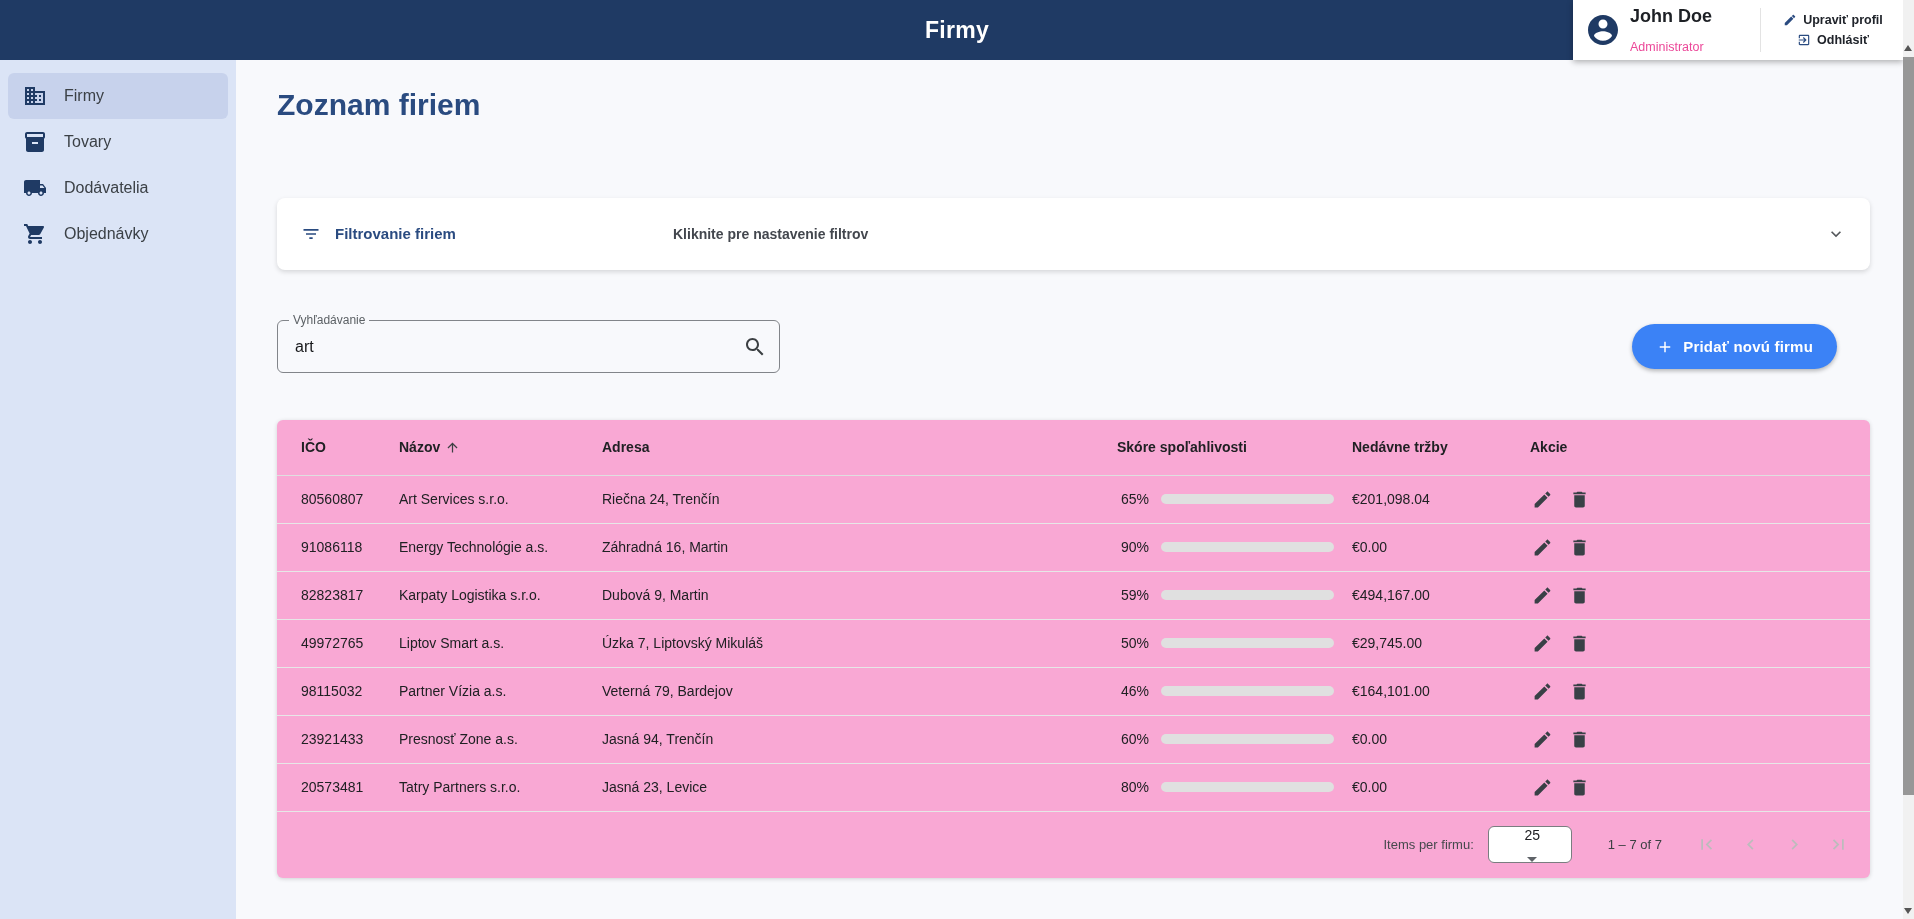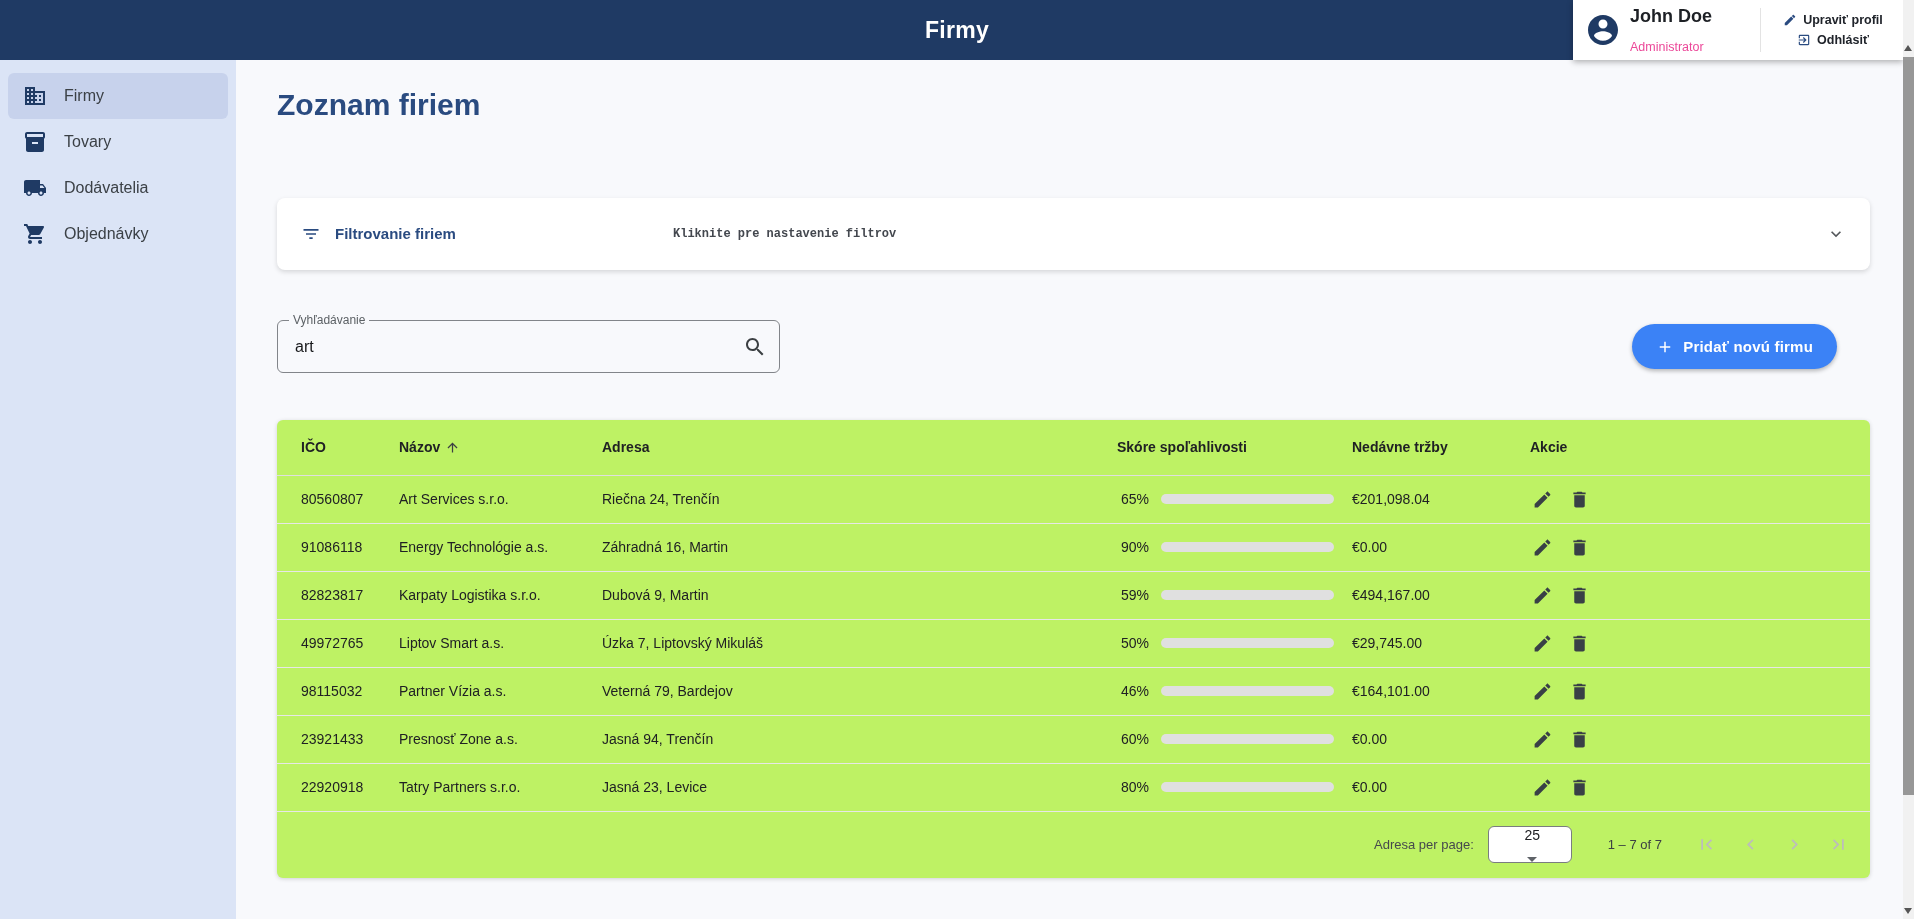--- a/index.html
+++ b/index.html
@@ -61,21 +61,21 @@
 
   
   .filter-panel {
     margin-top: 75px; height: 72px; background: #fff; border-radius: 8px;
     box-shadow: 0 2px 5px rgba(0,0,0,.14);
     display: flex; align-items: center; padding: 0 24px; cursor: pointer;
   }
   .fp-title-group { display: flex; align-items: center; width: 372px; }
   .fp-filter-icon svg { width: 20px; height: 20px; fill: #2a4b80; }
   .fp-title { margin-left: 14px; font-size: 15px; font-weight: 700; color: #2a4b80; }
-  .fp-desc { flex: 1; font-size: 12px; font-weight: 600; color: #43474e; font-family: Liberation Mono, monospace; }
+  .fp-desc { flex: 1; font-size: 14px; font-weight: 600; color: #43474e; }
   .fp-chevron svg { width: 20px; height: 20px; fill: #54575b; }
 
   
   .controls { margin-top: 50px; display: flex; align-items: center; justify-content: space-between; height: 54px; }
   .search-field {
     position: relative; width: 503px; height: 53px;
     border: 1px solid #82858a; border-radius: 6px;
     display: flex; align-items: center; padding: 0 12px 0 15px;
   }
   .search-label {
@@ -87,21 +87,21 @@
   .add-button {
     height: 45px; padding: 0 24px; margin-right: 33px; border: none; border-radius: 23px;
     background: #3b82f6; color: #fff; display: flex; align-items: center; gap: 9px;
     cursor: pointer; box-shadow: 0 2px 4px rgba(0,0,0,.28); font-family: inherit;
   }
   .add-button .plus svg { width: 18px; height: 18px; fill: #ffffff; }
   .add-button .lbl { font-size: 15px; font-weight: 600; letter-spacing: .2px; }
 
   
   .table-card {
-    margin-top: 46px; background: #bef264; border-radius: 6px;
+    margin-top: 46px; background: #f9a8d4; border-radius: 6px;
     box-shadow: 0 1px 4px rgba(0,0,0,.16); overflow: hidden;
   }
   .trow { display: grid; grid-template-columns: 122px 203px 515px 235px 178px 1fr; align-items: center; }
   .thead { height: 56px; border-bottom: 1px solid #dfdfdf; }
   .th { font-size: 14px; font-weight: 700; color: #202124; display: flex; align-items: center; gap: 5px; cursor: pointer; }
   .th:first-child, .td:first-child { padding-left: 24px; }
   .sort-icon svg { width: 15px; height: 15px; fill: #3c4043; }
   .tbody-row { height: 48px; border-bottom: 1px solid #e7e7e7; }
   .td { font-size: 14px; color: #202124; }
   .score-cell { display: flex; align-items: center; }
@@ -398,21 +398,21 @@
                 </svg>
       </button>
       <button class="icon-btn">
         <svg viewBox="0 0 24 24">
                   <path d="M6 19c0 1.1.9 2 2 2h8c1.1 0 2-.9 2-2V7H6v12zM19 4h-3.5l-1-1h-5l-1 1H5v2h14V4z"></path>
                 </svg>
       </button>
     </div>
   </div>
           <div class="trow tbody-row">
-    <div class="td c-ico">22920918</div>
+    <div class="td c-ico">20573481</div>
     <div class="td c-nazov">Tatry Partners s.r.o.</div>
     <div class="td c-adresa">Jasná 23, Levice</div>
     <div class="td score-cell">
       <span class="score-label">80%</span>
       <span class="score-bar">
         <span class="score-fill" style="width: 80%; background: rgb(76, 175, 80);"></span>
       </span>
     </div>
     <div class="td c-trzby">€0.00</div>
     <div class="td actions-cell">
@@ -424,21 +424,21 @@
       <button class="icon-btn">
         <svg viewBox="0 0 24 24">
                   <path d="M6 19c0 1.1.9 2 2 2h8c1.1 0 2-.9 2-2V7H6v12zM19 4h-3.5l-1-1h-5l-1 1H5v2h14V4z"></path>
                 </svg>
       </button>
     </div>
   </div>
         </div>
 
       <div class="tfoot">
-        <span class="ipp-label">Adresa per page:</span>
+        <span class="ipp-label">Items per firmu:</span>
         <div class="page-size-select">
           <span>25</span>
           <span class="select-arrow"></span>
         </div>
         <span class="range-label">1 – 7 of 7</span>
         <div class="pager">
           <button class="pager-btn">
             <svg viewBox="0 0 24 24">
                 <path d="M18.41 16.59L13.82 12l4.59-4.59L17 6l-6 6 6 6zM6 6h2v12H6z"></path>
               </svg>

